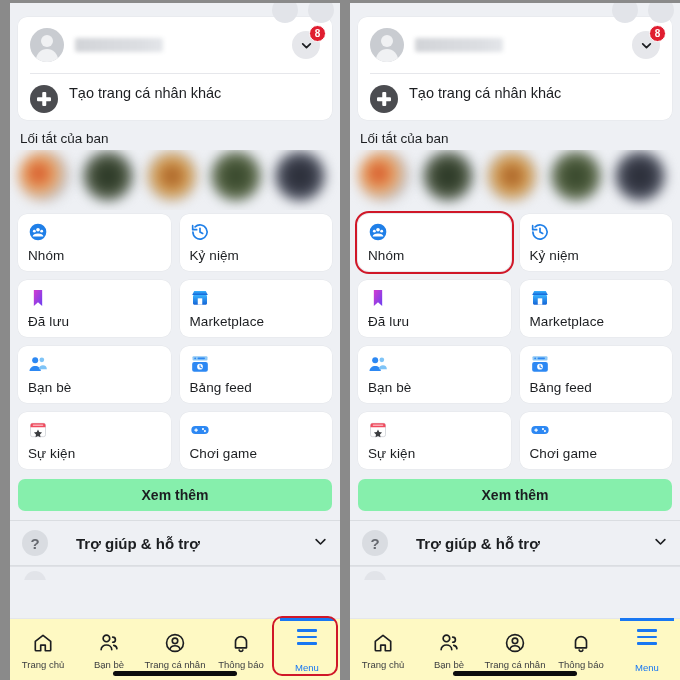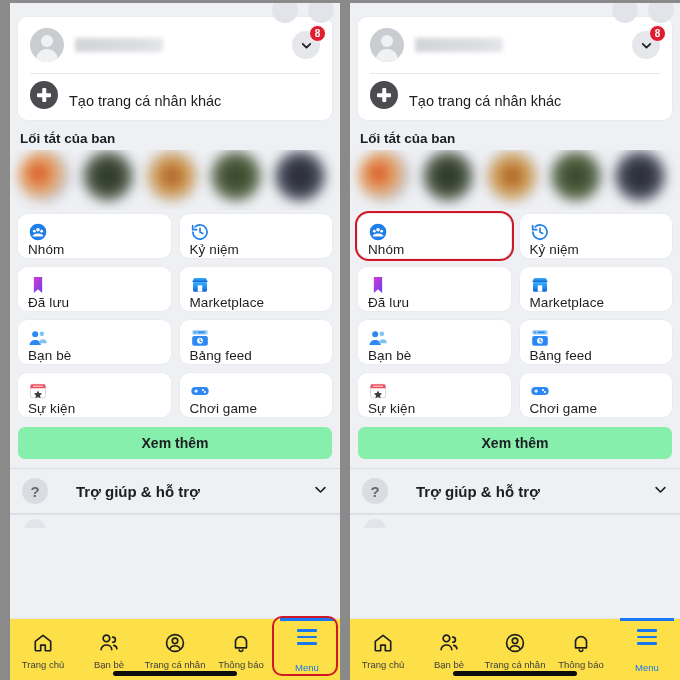--- a/index.html
+++ b/index.html
@@ -106,21 +106,21 @@
     background: #e01d30;
     color: #fff;
     font-size: 10px; font-weight: bold;
     display: flex; align-items: center; justify-content: center;
     padding: 0 4px;
     border: 1.5px solid #fff;
     line-height: 1;
   }
   .divider-light { height: 1px; background: #e6e7eb; margin: 0 12px; }
   .create-row {
-    display: flex; align-items: flex-end;
+    display: flex; align-items: flex-start;
     padding: 11px 12px;
     height: 46px;
   }
   .plus-circle {
     width: 28px; height: 28px; border-radius: 50%;
     background: #4b4c50;
     position: relative; flex: 0 0 28px;
   }
   .plus-circle::before, .plus-circle::after {
     content: ""; position: absolute; background: #fff;
@@ -128,21 +128,21 @@
   }
   .plus-circle::before { width: 14px; height: 3.5px; transform: translate(-50%,-50%); border-radius: 1px; }
   .plus-circle::after  { width: 3.5px; height: 14px; transform: translate(-50%,-50%); border-radius: 1px; }
   .create-label {
     margin-left: 11px;
     font-size: 14.5px; color: #1c1e21;
   }
 
   
   .shortcuts-title {
-    font-size: 13.5px; font-weight: bold; color: #1c1e21;
+    font-size: 13.5px; font-weight: normal; color: #1c1e21;
     padding: 11px 10px 4px 10px;
   }
   .shortcuts-row {
     display: flex; gap: 12px;
     padding: 0 8px 8px 8px;
     overflow: hidden;
   }
   .shortcut {
     width: 52px; height: 52px; border-radius: 50%;
     filter: blur(6px);
@@ -157,21 +157,21 @@
   
   .grid-wrap { padding: 4px 8px 0 8px; }
   .grid {
     display: grid;
     grid-template-columns: 1fr 1fr;
     gap: 9px;
   }
   .tile {
     background: #fff;
     border-radius: 9px;
-    height: 44px;
+    height: 57px;
     padding: 8px 10px;
     display: flex; flex-direction: column; justify-content: space-between;
     position: relative;
     box-shadow: 0 0 0 0.5px rgba(0,0,0,0.04);
   }
   .tile-icon { width: 20px; height: 20px; }
   .tile-label { font-size: 13.5px; color: #1c1e21; letter-spacing: 0.1px; }
   .tile.highlight { outline: 2.5px solid #d01728; outline-offset: 1px; border-radius: 11px; }
 
   
@@ -199,21 +199,21 @@
     flex: 0 0 26px;
   }
   .help-label { margin-left: 28px; font-size: 15px; font-weight: bold; color: #1c1e21; }
   .help-chev { margin-left: auto; }
   .ghost-row { height: 14px; background: #eef0f4; border-top: 1px solid #dfe1e6; overflow: hidden; }
   .ghost-circle { width: 22px; height: 22px; border-radius: 50%; background: #e2e4e9; margin: 4px 0 0 14px; }
 
   
   .spacer { flex: 1 1 auto; }
   .nav {
-    background: #fde047;
+    background: #fef9c3;
     height: 62px;
     display: flex;
     position: relative;
     border-top: 1px solid #e4e6eb;
   }
   .nav-item {
     flex: 1 1 0;
     display: flex; flex-direction: column;
     align-items: center; justify-content: center;
     gap: 5px;

